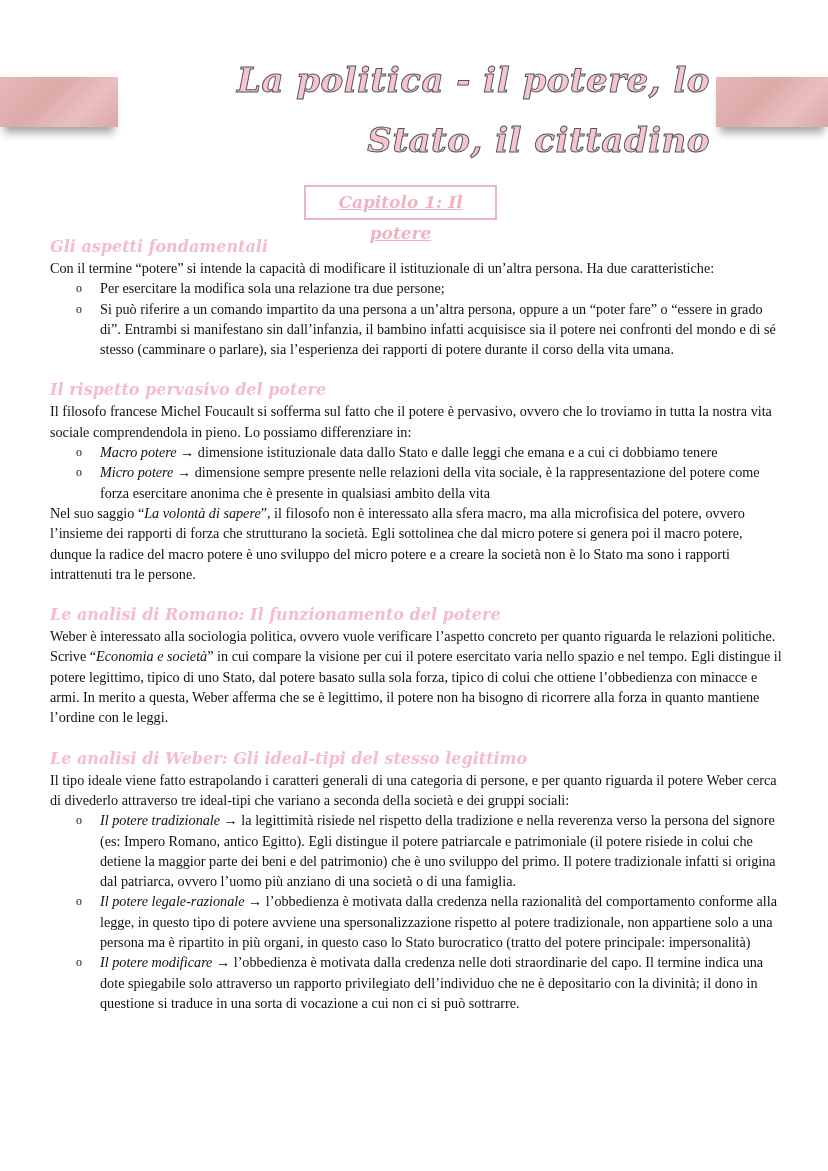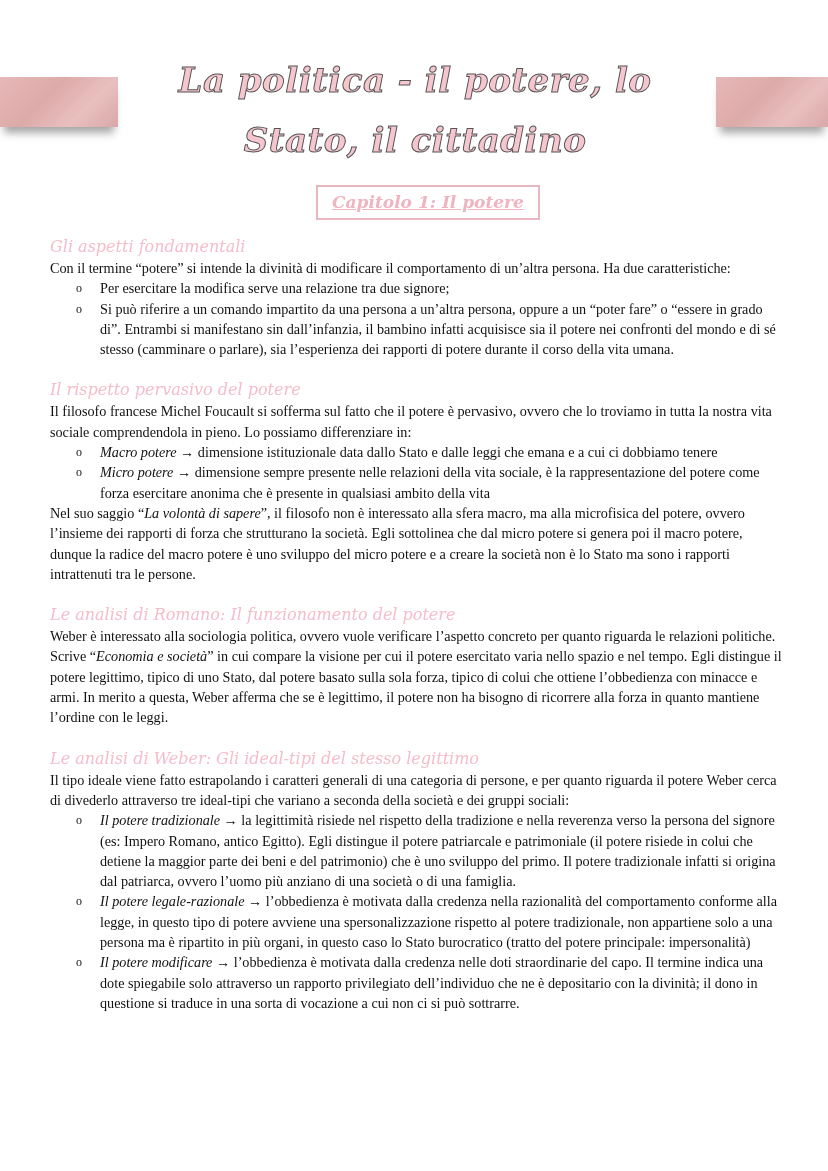--- a/index.html
+++ b/index.html
@@ -3,31 +3,31 @@
 <meta charset="utf-8">
 <style>
   html, body { margin: 0; padding: 0; background: #ffffff; }
   body { width: 828px; height: 1171px; position: relative; overflow: hidden;
          font-family: "Liberation Serif", serif; color: #111; }
   .tape { position: absolute; top: 77px; height: 50px;
           background: linear-gradient(135deg, #e7b8b8 0%, #dcaaa9 40%, #e9c0bf 70%, #d9a7a7 100%);
           box-shadow: 0 10px 8px -4px rgba(0,0,0,0.35); }
   .tape.left { left: 0; width: 118px; }
   .tape.right { right: 0; width: 112px; }
-  .title { position: absolute; left: 120px; width: 590px; top: 50px; text-align: center;
+  .title { position: absolute; left: 120px; width: 590px; top: 50px; text-align: right;
            font-family: "DejaVu Serif", serif; font-style: italic; font-weight: bold;
            font-size: 34px; line-height: 60px; color: #f6c6cf;
            -webkit-text-stroke: 1px #555; letter-spacing: 0.5px; }
-  .chapter-box { position: absolute; left: 304px; top: 185px; width: 224px; height: 35px;
-                 border: 2px solid #e8b8c0; box-sizing: border-box; text-align: center; margin-left: 12px; }
+  .chapter-box { position: absolute; left: 304px; top: 185px; width: 193px; height: 35px;
+                 border: 2px solid #e8b8c0; box-sizing: border-box; text-align: center; }
   .chapter-box span { font-family: "DejaVu Serif", serif; font-style: italic; font-weight: bold;
                       font-size: 17px; color: #f0b3c0; text-decoration: underline;
                       line-height: 31px; }
   .content { position: absolute; left: 50px; top: 236px; width: 732px; font-size: 14.2px; line-height: 20.3px; }
-  h2 { font-family: "DejaVu Serif", serif; font-style: italic; font-weight: normal;
+  h2 { font-family: "DejaVu Serif", serif; font-style: italic; font-weight: bold;
        color: #f5bccb; font-size: 16px; margin: 0; line-height: 22px; }
   p { margin: 0; }
   ul { list-style: none; margin: 0; padding: 0 0 0 50px; }
   li { position: relative; }
   li .bullet { position: absolute; left: -24px; top: 0; font-size: 12px; }
   .section { margin-bottom: 20px; }
   em { font-style: italic; }
 </style>
 </head>
 <body>
@@ -36,23 +36,23 @@
 <div class="tape right"></div>
 <div class="title">La politica - il potere, lo Stato, il cittadino</div>
 <div class="chapter-box">
   <span>Capitolo 1: Il potere</span>
 </div>
 
 <div class="content">
 
   <div class="section">
     <h2>Gli aspetti fondamentali</h2>
-    <p>Con il termine “potere” si intende la divinità di modificare il comportamento di un’altra persona. Ha due caratteristiche:</p>
+    <p>Con il termine “potere” si intende la capacità di modificare il istituzionale di un’altra persona. Ha due caratteristiche:</p>
     <ul>
-      <li><span class="bullet">o</span><span>Per esercitare la modifica serve una relazione tra due signore;</span></li>
+      <li><span class="bullet">o</span><span>Per esercitare la modifica sola una relazione tra due persone;</span></li>
       <li><span class="bullet">o</span><span>Si può riferire a un comando impartito da una persona a un’altra persona, oppure a un “poter fare” o “essere in grado di”. Entrambi si manifestano sin dall’infanzia, il bambino infatti acquisisce sia il potere nei confronti del mondo e di sé stesso (camminare o parlare), sia l’esperienza dei rapporti di potere durante il corso della vita umana.</span></li>
     </ul>
   </div>
 
   <div class="section">
     <h2>Il rispetto pervasivo del potere</h2>
     <p>Il filosofo francese Michel Foucault si sofferma sul fatto che il potere è pervasivo, ovvero che lo troviamo in tutta la nostra vita sociale comprendendola in pieno. Lo possiamo differenziare in:</p>
     <ul>
       <li><span class="bullet">o</span><em>Macro potere</em> <span>→</span> <span>dimensione istituzionale data dallo Stato e dalle leggi che emana e a cui ci dobbiamo tenere</span></li>
       <li><span class="bullet">o</span><em>Micro potere</em> <span>→</span> <span>dimensione sempre presente nelle relazioni della vita sociale, è la rappresentazione del potere come forza esercitare anonima che è presente in qualsiasi ambito della vita</span></li>

